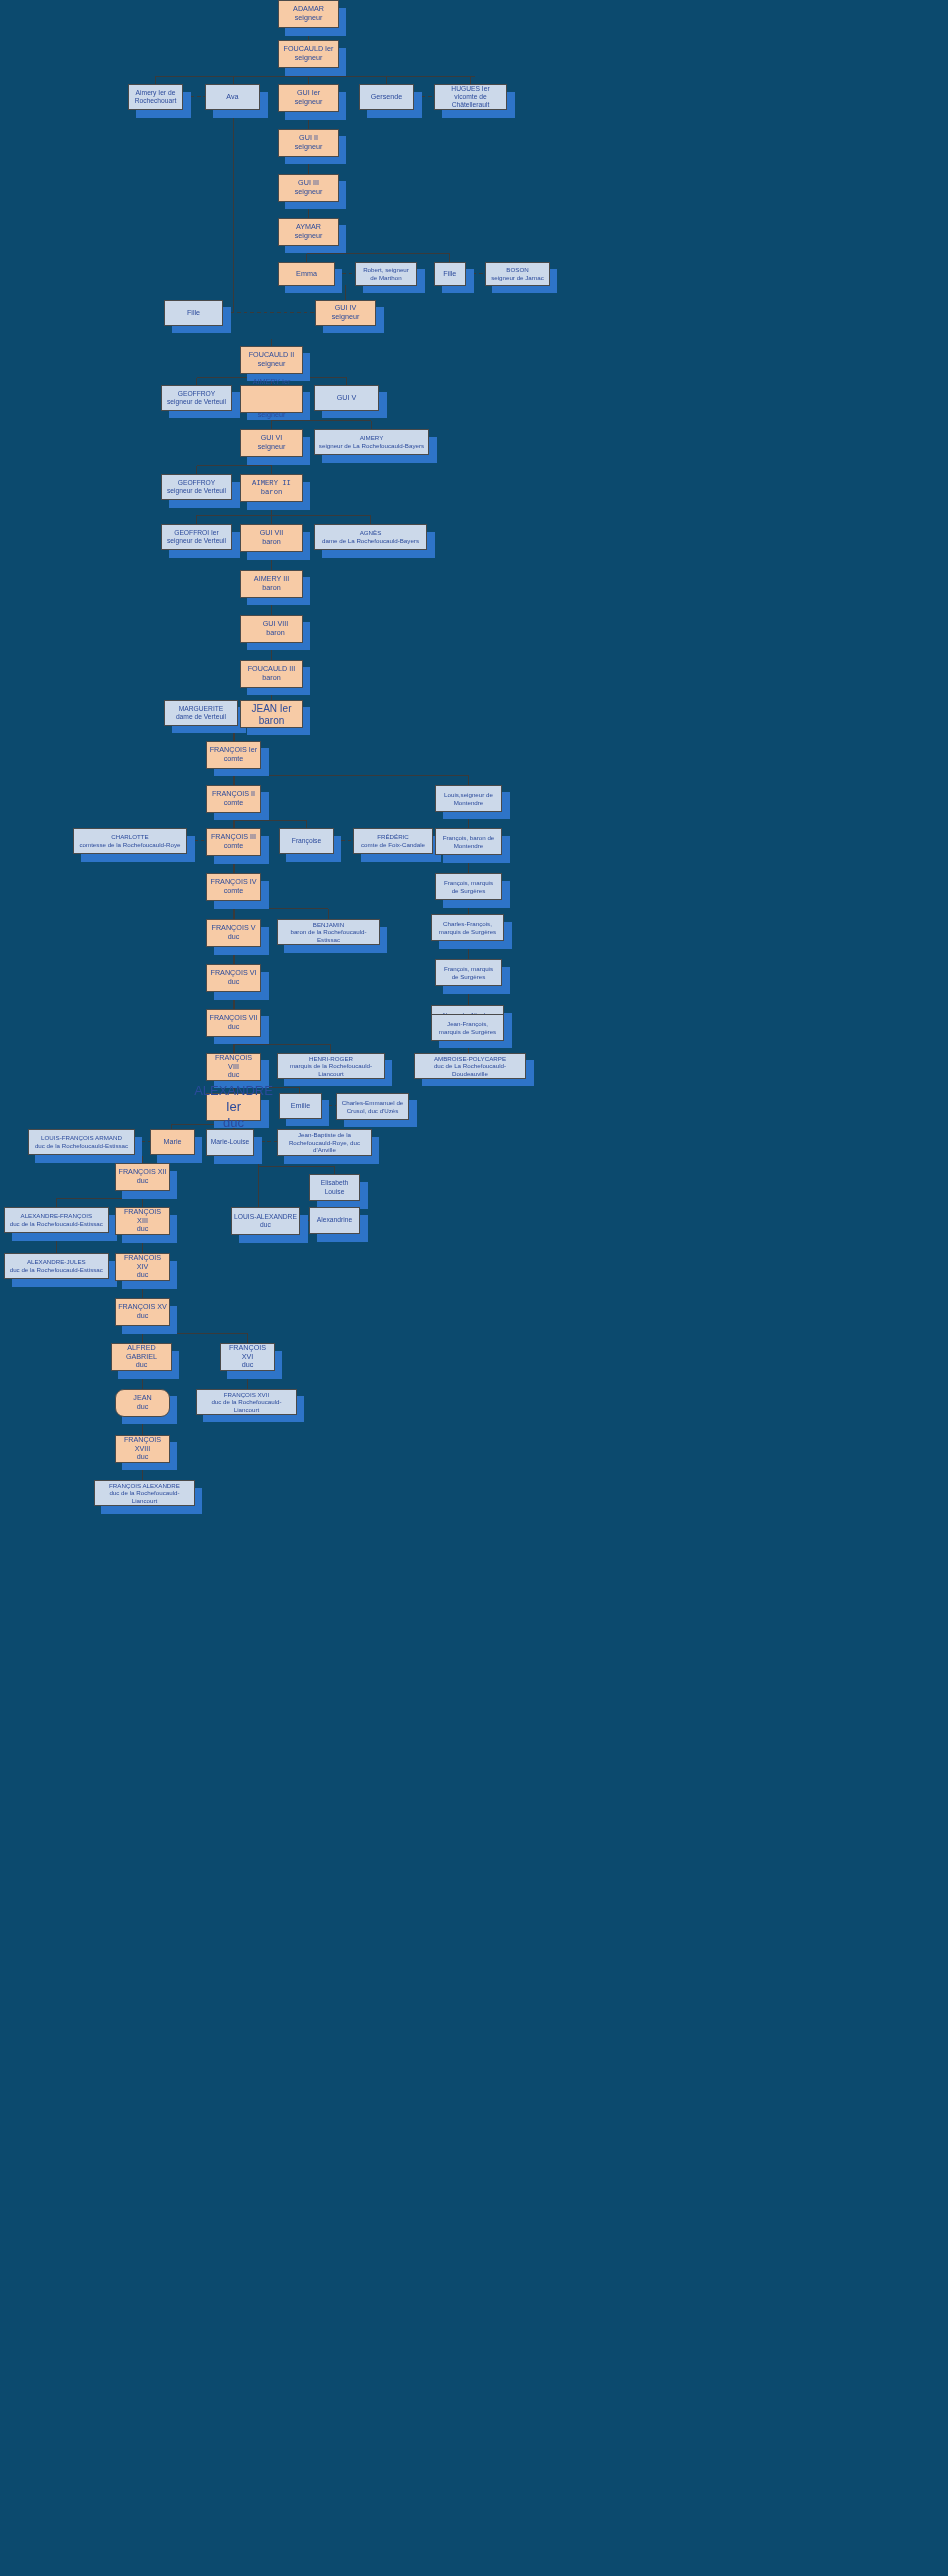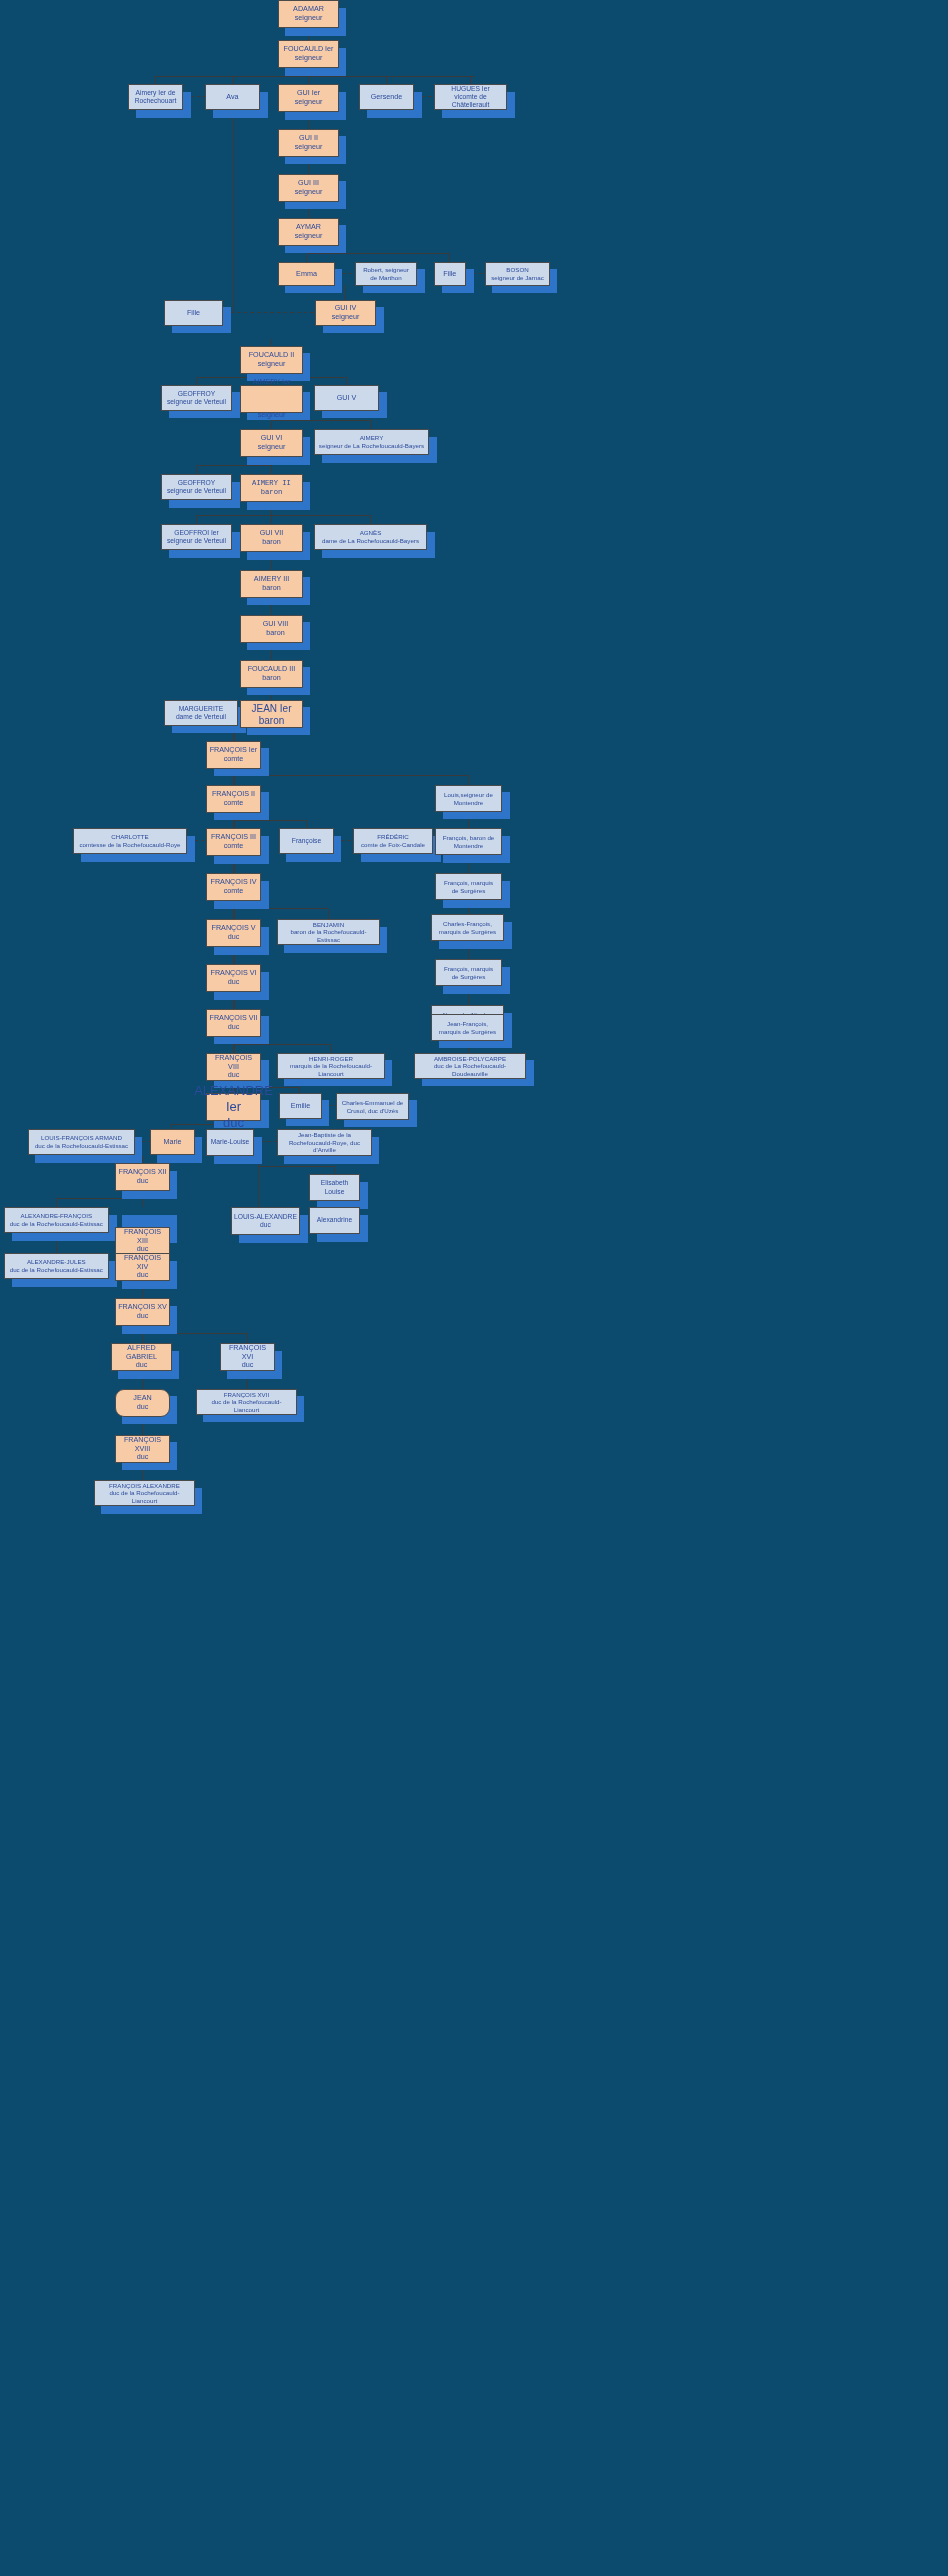--- a/index.html
+++ b/index.html
@@ -402,21 +402,21 @@
     <div class="node female" style="left: 309px; top: 1174px; width: 51px; height: 27px; font-size: 6.7px;">
       <span class="l1 lbl">Elisabeth</span>
       <span class="l2 lbl">Louise</span>
     </div>
     <div class="shadow" style="left: 11.5px; top: 1215px; width: 105px; height: 26px;"></div>
     <div class="node female" style="left: 3.8px; top: 1207px; width: 105px; height: 26px; font-size: 6.2px;">
       <span class="l1 lbl">ALEXANDRE-FRANÇOIS</span>
       <span class="l2 lbl">duc de la Rochefoucauld-Estissac</span>
     </div>
     <div class="shadow" style="left: 122px; top: 1215px; width: 55px; height: 28px;"></div>
-    <div class="node male" style="left: 115px; top: 1207px; width: 55px; height: 28px; font-size: 7.2px; margin-top: 20px;">
+    <div class="node male" style="left: 115px; top: 1207px; width: 55px; height: 28px; font-size: 7.2px;">
       <span class="l1 lbl">FRANÇOIS XIII</span>
       <span class="l2 lbl">duc</span>
     </div>
     <div class="shadow" style="left: 239px; top: 1215px; width: 69px; height: 28px;"></div>
     <div class="node female" style="left: 231px; top: 1207px; width: 69px; height: 28px; font-size: 6.7px;">
       <span class="l1 lbl">LOUIS-ALEXANDRE</span>
       <span class="l2 lbl">duc</span>
     </div>
     <div class="shadow" style="left: 317px; top: 1215px; width: 51px; height: 27px;"></div>
     <div class="node female" style="left: 309px; top: 1207px; width: 51px; height: 27px; font-size: 6.7px;">

